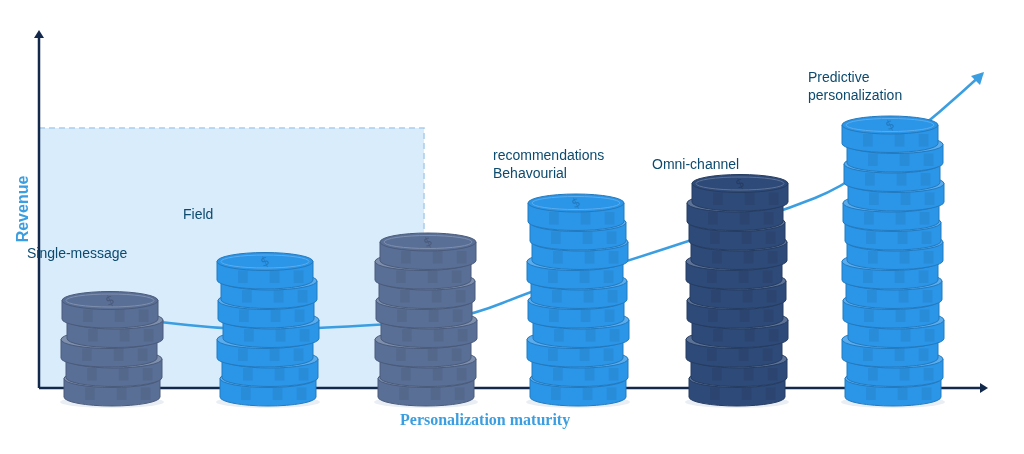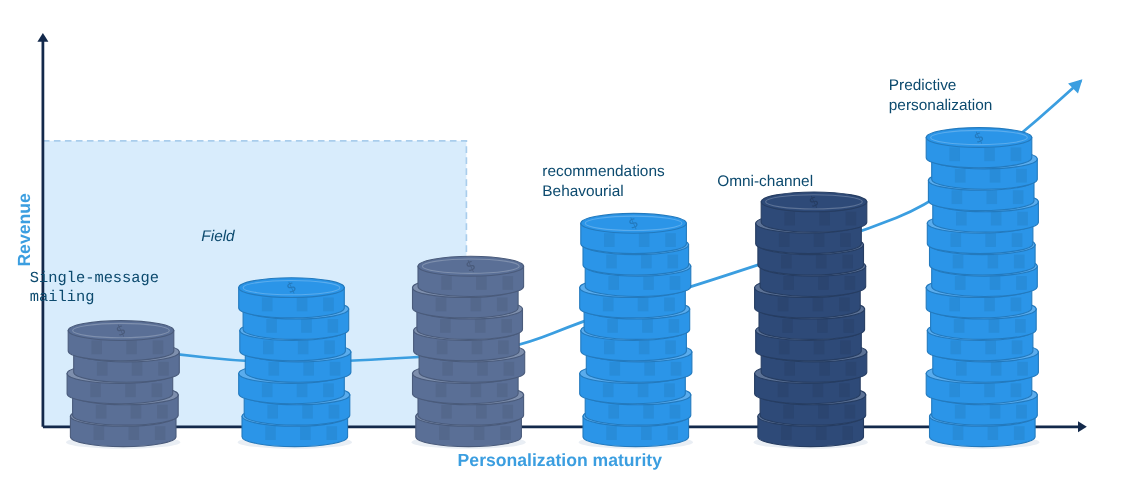--- a/index.html
+++ b/index.html
@@ -1,21 +1,21 @@
 <!DOCTYPE html>
 <html><head>
 <meta charset="utf-8">
 <style>
   html, body { margin: 0; padding: 0; background: #ffffff; }
   body { width: 1024px; height: 454px; position: relative; overflow: hidden; font-family: "Liberation Sans", "DejaVu Sans", sans-serif; }
   #stage { position: absolute; left: 0; top: 0; width: 1024px; height: 454px; }
   .stack-label { position: absolute; text-align: left; color: #0c4a6e; font-size: 14px; line-height: 18px; width: 170px; }
   .axis-title { position: absolute; color: #3b9ee0; font-weight: bold; font-size: 16px; }
   #y-title { left: -12px; top: 200px; transform: rotate(-90deg); transform-origin: center; width: 70px; text-align: center; }
-  #x-title { left: 416px; top: 411px; }
+  #x-title { left: 400px; top: 411px; font-family: Liberation Serif, serif; }
 </style>
 </head>
 <body>
 
 <svg id="stage" width="1024" height="454" viewBox="0 0 1024 454" xmlns="http://www.w3.org/2000/svg">
   <g id="shade-layer">
       <rect x="39" y="128" width="385" height="260" fill="#d8ecfc"></rect>
       <path d="M39 128 H424 V388" fill="none" stroke="#a9cdec" stroke-width="1.5" stroke-dasharray="6 4"></path>
     </g>
   <g id="axes-layer">
@@ -442,25 +442,24 @@
           <rect x="918.8" y="134" width="9.600000000000001" height="12.5" fill="#237abe" opacity="0.35"></rect>
           <ellipse cx="890" cy="125" rx="48" ry="9" fill="#2b95e8" stroke="#237abe" stroke-width="1"></ellipse>
           <ellipse cx="890" cy="125" rx="44" ry="6.5" fill="none" stroke="#5aaced" stroke-width="1"></ellipse>
           <text x="890" y="129" text-anchor="middle" font-size="13" font-family="DejaVu Sans, sans-serif" fill="#237abe" transform="rotate(-25 890 125)">$</text>
         </g>
       </g>
     </g>
   </svg>
 
 <div id="labels">
-    <div class="stack-label" style="left: 27px; top: 243.5px; font-family: Liberation Mono, monospace;">
+    <div class="stack-label" style="left: 27px; top: 243.5px;">
       <div>Single-message</div>
-      <div>mailing</div>
-    </div>
-    <div class="stack-label" style="left: 183px; top: 204.5px; font-style: italic;">
+    </div>
+    <div class="stack-label" style="left: 183px; top: 204.5px;">
       <div>Field</div>
     </div>
     <div class="stack-label" style="left: 341px; top: 185px;">
     </div>
     <div class="stack-label" style="left: 493px; top: 146px;">
       <div>recommendations</div>
       <div>Behavourial</div>
     </div>
     <div class="stack-label" style="left: 652px; top: 126.5px; margin-top: 28px;">
       <div>Omni-channel</div>

